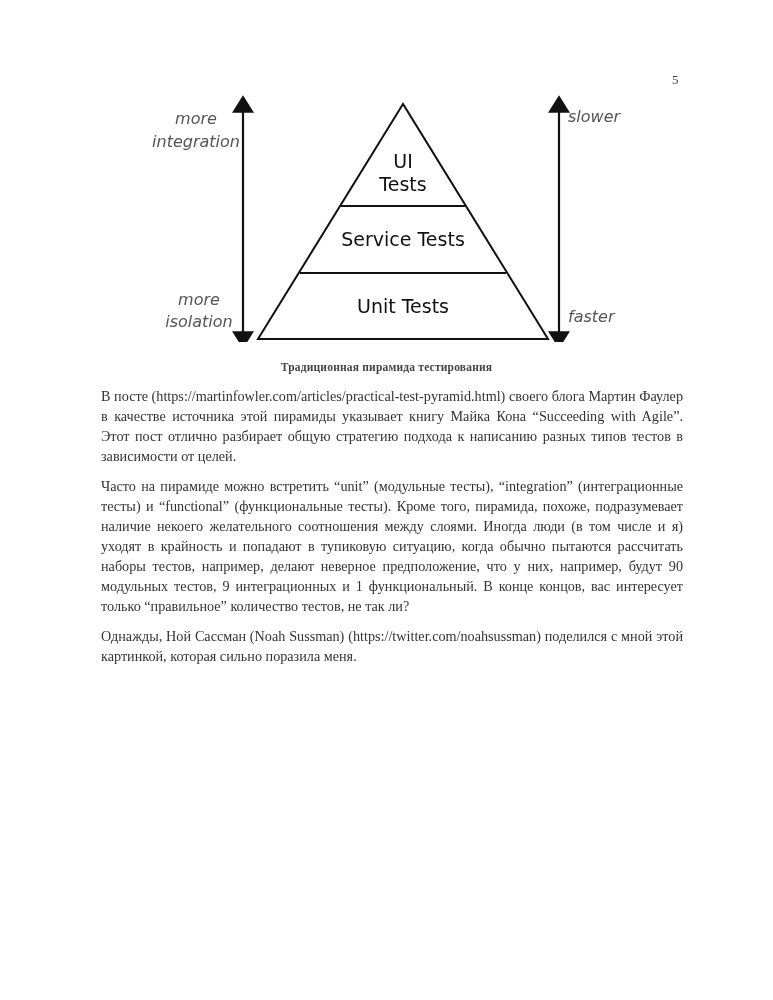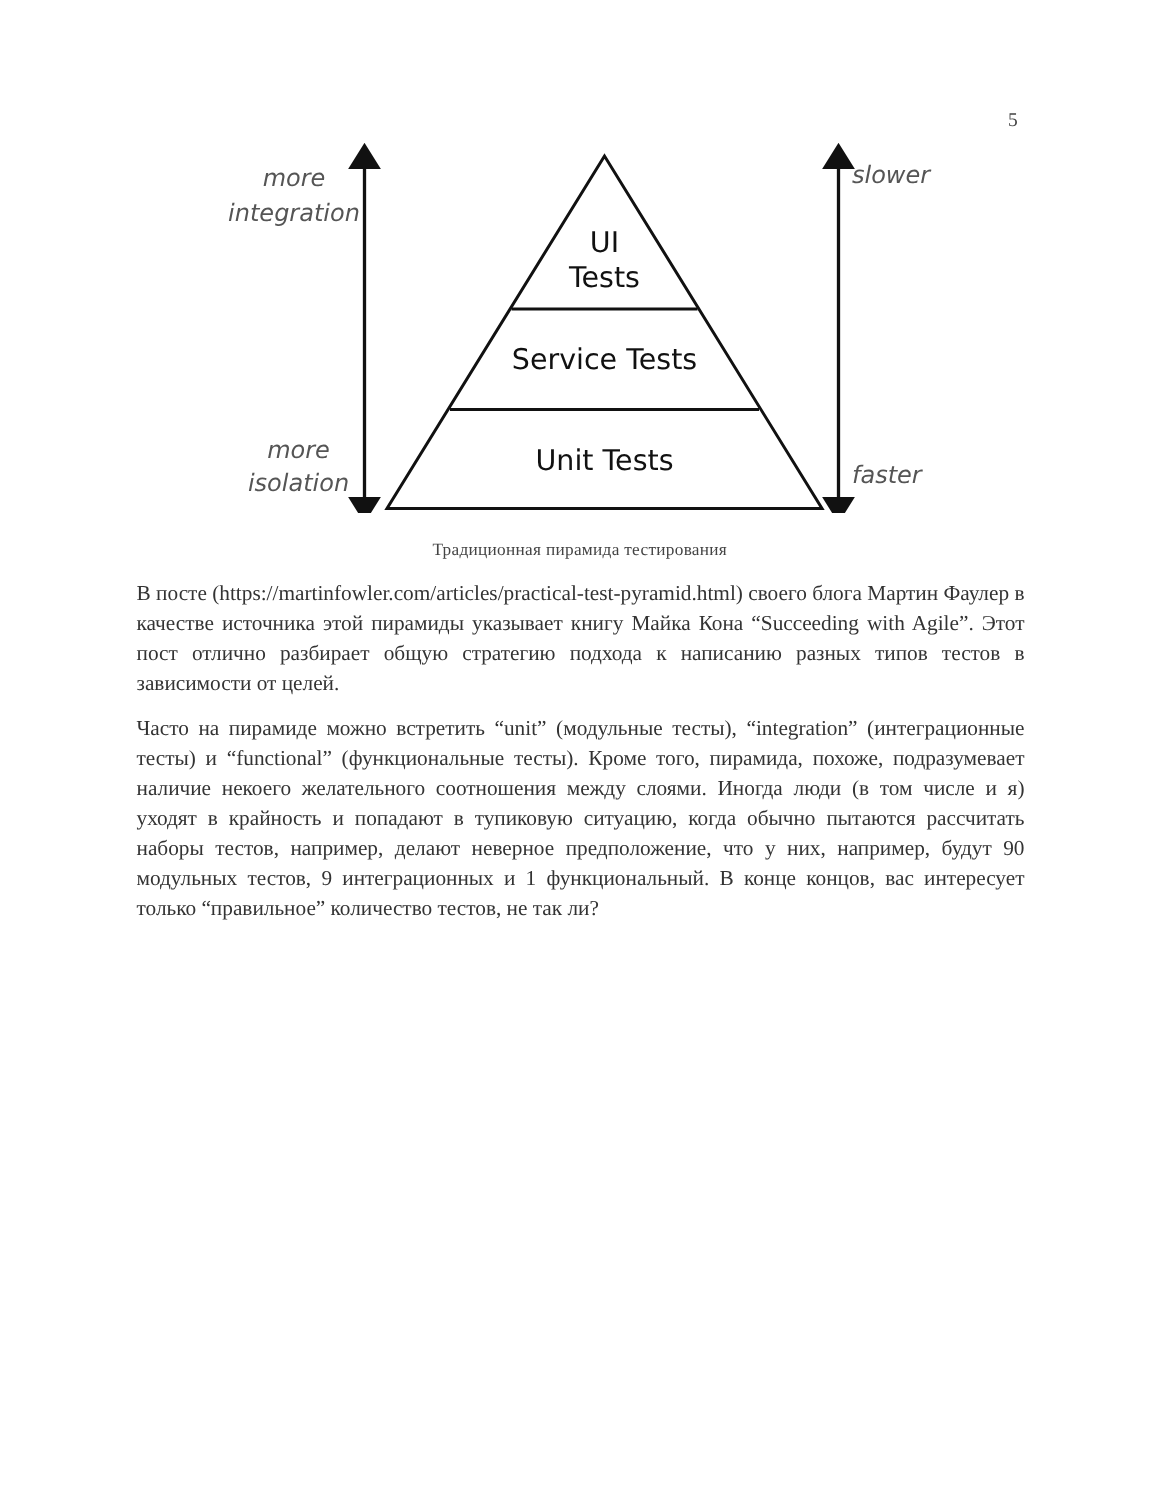--- a/index.html
+++ b/index.html
@@ -2,24 +2,24 @@
 <html><head>
 <meta charset="utf-8">
 <style>
   html, body { margin: 0; padding: 0; background: #ffffff; }
   body { width: 773px; height: 1000px; position: relative; overflow: hidden;
          font-family: "Liberation Serif", "DejaVu Serif", serif; color: #333; }
   .page-number { position: absolute; left: 672px; top: 72px; font-size: 13px; color: #444; }
   .figure { position: absolute; left: 140px; top: 92px; width: 500px; height: 250px; }
   .figure svg { width: 500px; height: 250px; display: block; }
   .caption { position: absolute; left: 0; width: 773px; top: 361px; text-align: center;
-             font-size: 11.5px; color: #444; letter-spacing: 0.2px; }
+             font-size: 11.5px; color: #444; letter-spacing: 0.2px; font-weight: bold; }
   .body-text { position: absolute; left: 89px; width: 594px; top: 386px; font-size: 14.2px;
                line-height: 20px; color: #333; text-align: justify; }
-  .body-text p { margin: 0 0 10px 2px; }
+  .body-text p { margin: 0 0 10px 12px; }
   .fig-label-italic { font-family: "DejaVu Sans", sans-serif; font-style: italic; fill: #555; font-size: 16px; }
   .fig-label { font-family: "DejaVu Sans", sans-serif; fill: #111; font-size: 19px; }
 </style>
 </head>
 <body>
 
 <div class="page-number">5</div>
 
 <div class="figure">
   <svg viewBox="0 0 500 250" xmlns="http://www.w3.org/2000/svg">
@@ -47,13 +47,14 @@
     <text class="fig-label" x="263" y="154" text-anchor="middle">Service Tests</text>
     <text class="fig-label" x="263" y="221" text-anchor="middle">Unit Tests</text>
   </svg>
 </div>
 
 <div class="caption">Традиционная пирамида тестирования</div>
 
 <div class="body-text">
   <p>В посте (https://martinfowler.com/articles/practical-test-pyramid.html) своего блога Мартин Фаулер в качестве источника этой пирамиды указывает книгу Майка Кона “Succeeding with Agile”. Этот пост отлично разбирает общую стратегию подхода к написанию разных типов тестов в зависимости от целей.</p>
   <p>Часто на пирамиде можно встретить “unit” (модульные тесты), “integration” (интеграционные тесты) и “functional” (функциональные тесты). Кроме того, пирамида, похоже, подразумевает наличие некоего желательного соотношения между слоями. Иногда люди (в том числе и я) уходят в крайность и попадают в тупиковую ситуацию, когда обычно пытаются рассчитать наборы тестов, например, делают неверное предположение, что у них, например, будут 90 модульных тестов, 9 интеграционных и 1 функциональный. В конце концов, вас интересует только “правильное” количество тестов, не так ли?</p>
+  <p>Однажды, Ной Сассман (Noah Sussman) (https://twitter.com/noahsussman) поделился с мной этой картинкой, которая сильно поразила меня.</p>
 </div>
 
 </body></html>

